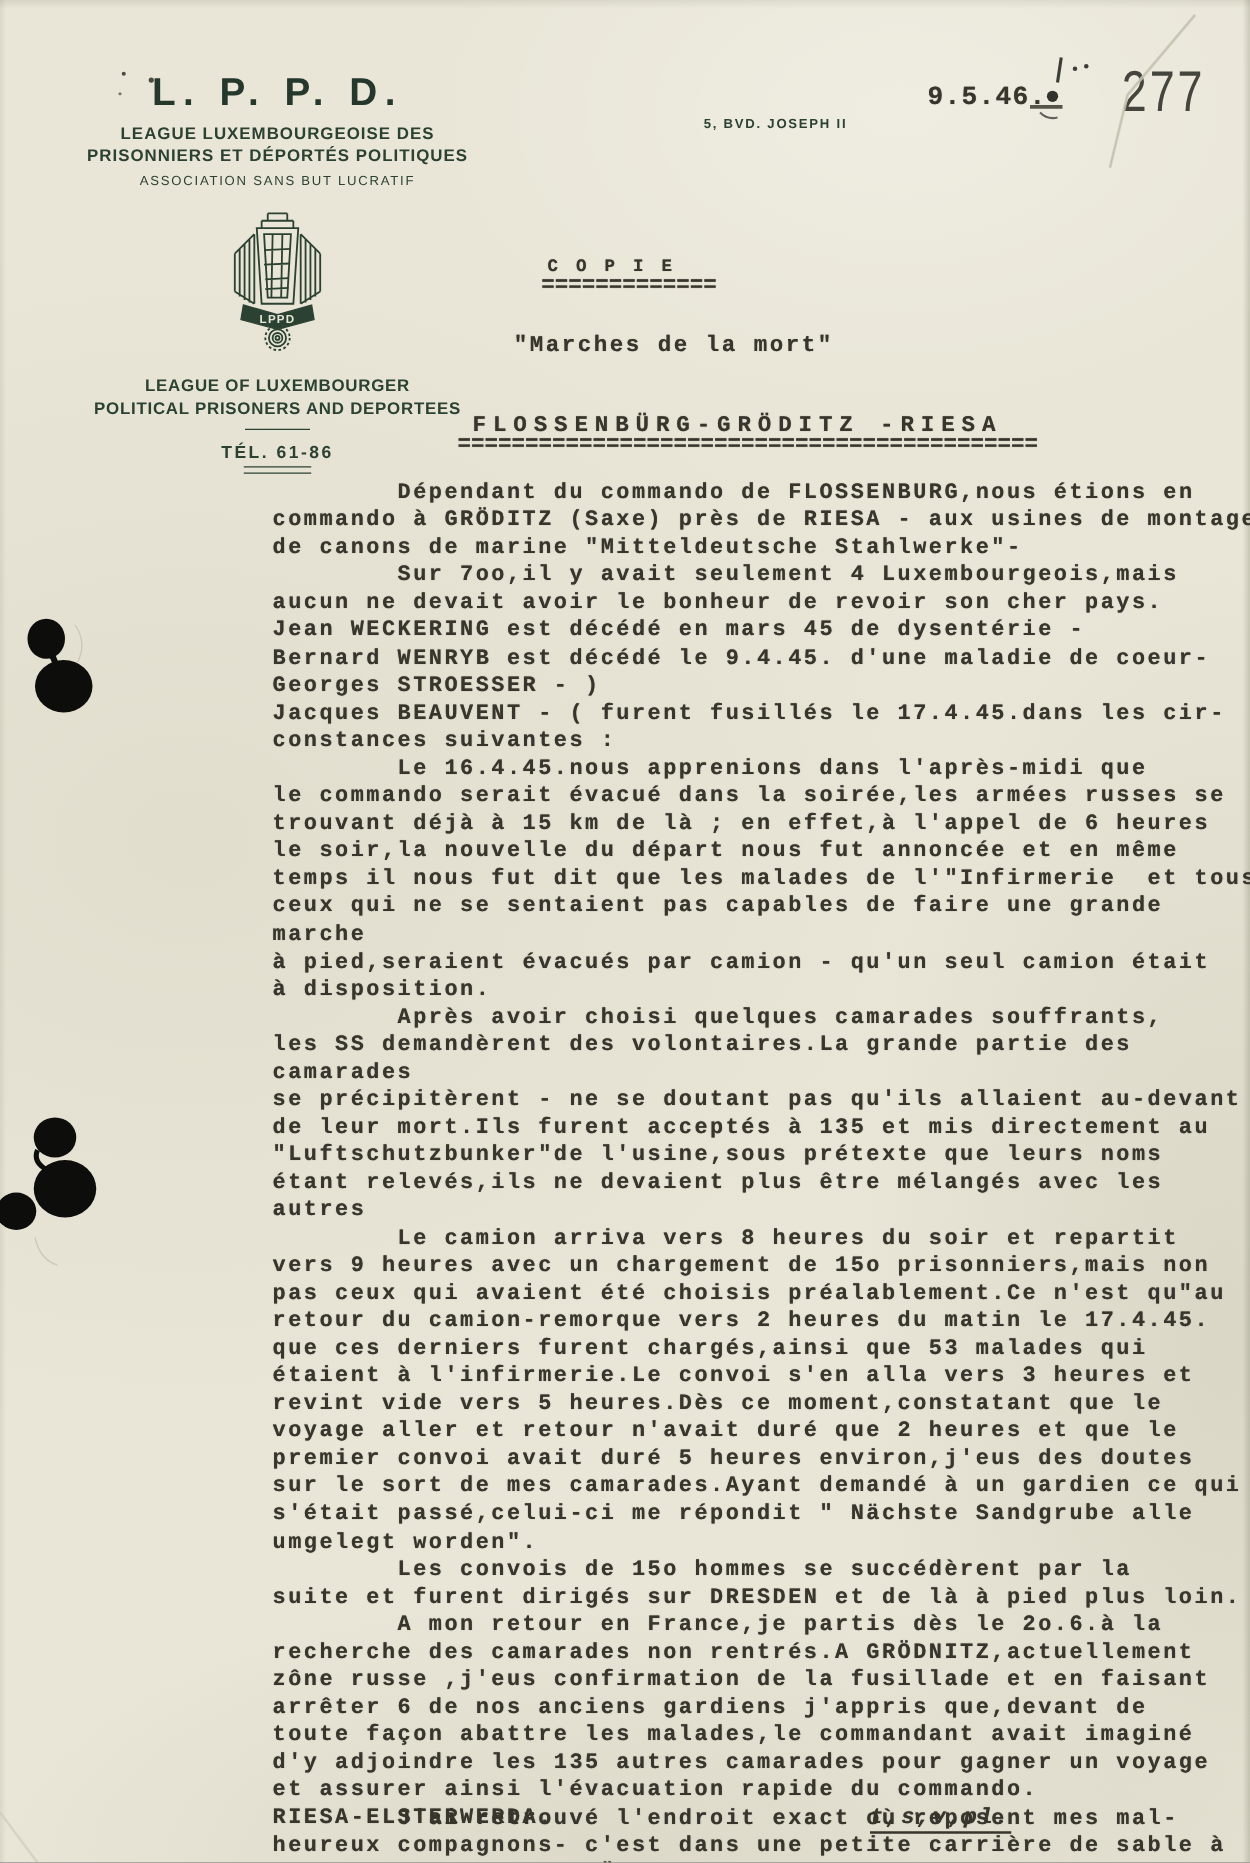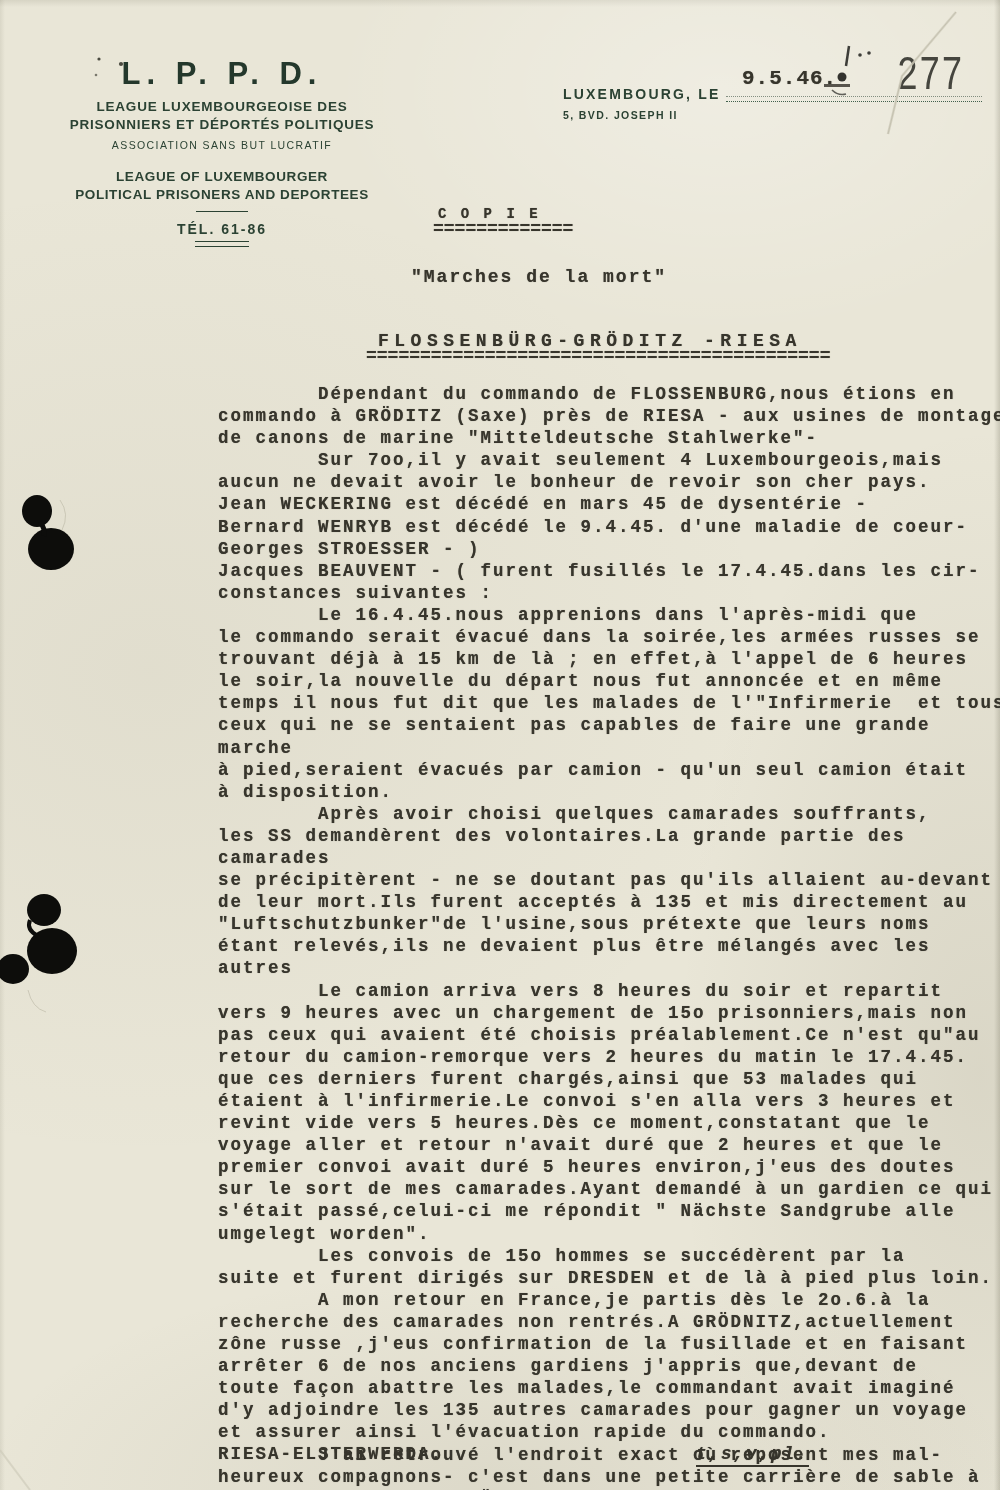--- a/index.html
+++ b/index.html
@@ -62,33 +62,54 @@
 <body>
 
 <div class="page">
 
   <div class="org-block">
     <div class="org-abbr">L. P. P. D.</div>
     <div class="org-l1">LEAGUE LUXEMBOURGEOISE DES</div>
     <div class="org-l2">PRISONNIERS ET DÉPORTÉS POLITIQUES</div>
     <div class="org-l3">ASSOCIATION SANS BUT LUCRATIF</div>
 
+    <div class="logo-wrap">
+      <svg viewBox="0 0 130 125" width="132" height="122">
+        <g fill="none" stroke="#2b4233" stroke-width="1.5">
+
+          <path d="M57,10 h16 M57,10 v6 M73,10 v6 M52,16 h26 M52,16 v6 M78,16 v6"></path>
+
+          <path d="M48,22 L82,22 L78,84 L52,84 Z"></path>
+          <path d="M54,27 L76,27 L73,79 L57,79 Z"></path>
+
+          <path d="M61,27 L60,79 M69,27 L68,79 M54,40 L76,39 M54,52 L75,51 M55,64 L74,63 M55,72 L74,71"></path>
+
+          <path d="M46,27 V84 M42,31 V83 M38,35 V81 M34,39 V78 M30,43 V74 M30,43 L46,27 M30,74 L46,84"></path>
+
+          <path d="M84,27 V84 M88,31 V83 M92,35 V81 M96,39 V78 M100,43 V74 M100,43 L84,27 M100,74 L84,84"></path>
+
+          <circle cx="65" cy="112" r="10" stroke-dasharray="2.2 2"></circle>
+          <circle cx="65" cy="112" r="7"></circle>
+          <circle cx="65" cy="112" r="4"></circle>
+          <circle cx="65" cy="112" r="1.6"></circle>
+        </g>
+
+        <path d="M37,85 L65,93 L93,85 L95,97 L65,105 L35,97 Z" fill="#2b4233" stroke="#2b4233" stroke-width="1"></path>
+        <text x="65" y="100" text-anchor="middle" font-family="Liberation Sans, sans-serif" font-size="9.5" font-weight="700" fill="#e9e6d7" letter-spacing="1">LPPD</text>
+      </svg>
+    </div>
 
     <div class="en-l1">LEAGUE OF LUXEMBOURGER</div>
     <div class="en-l2">POLITICAL PRISONERS AND DEPORTEES</div>
     <div class="hdr-div"></div>
     <div class="tel">TÉL. 61-86</div>
     <div class="tel-underline"></div>
   </div>
 
   <div class="right-head">
-    <div class="loc-row">
-      <span class="loc-label">LUXEMBOURG, LE</span>
-      <span class="dotline"></span>
-    </div>
     <div class="addr">5, BVD. JOSEPH II</div>
   </div>
   <div class="typed-date tw">9.5.46.</div>
   <div class="date-strike"></div>
   <div class="page-number">277</div>
 
   <div class="copy-head tw">C O P I E</div>
   <div class="copy-under tw">=============</div>
   <div class="subtitle tw">"Marches de la mort"</div>
   <div class="doc-title tw">FLOSSENBÜRG-GRÖDITZ -RIESA</div>

